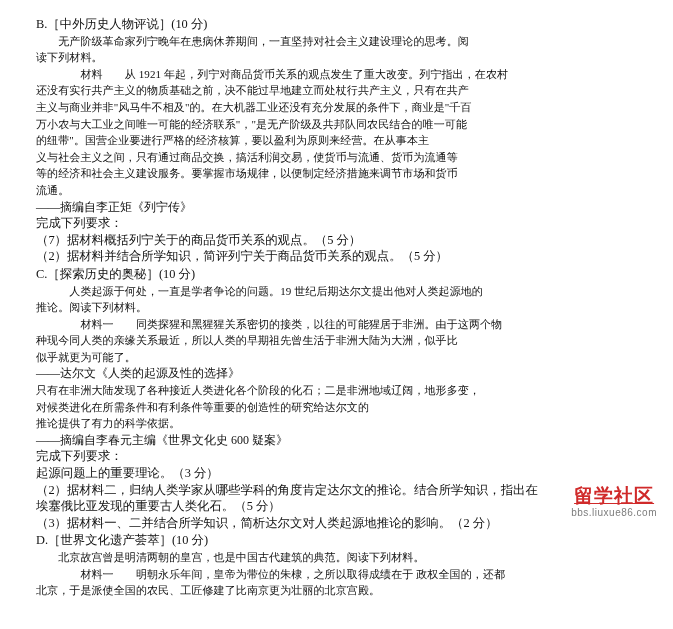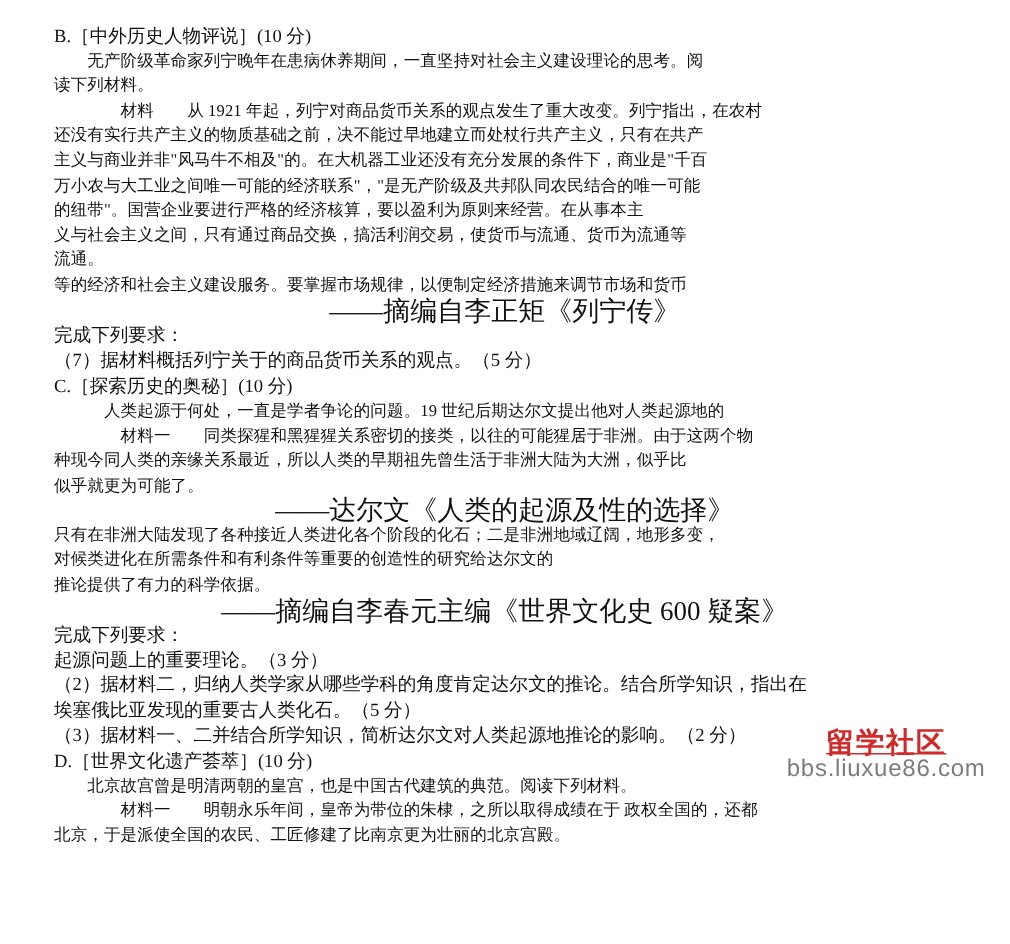--- a/index.html
+++ b/index.html
@@ -30,23 +30,23 @@
     line-height: 16.6px;
     letter-spacing: 0.1px;
     white-space: pre;
   }
   .section-head {
     font-size: 12.4px;
     line-height: 16.6px;
     white-space: pre;
   }
   .src {
-    font-size: 18px;
+    font-size: 12px;
     line-height: 16.6px;
-    text-align: center;
+    text-align: left;
     white-space: pre;
     padding-right: 10px;
   }
   .req {
     font-size: 12.4px;
     line-height: 16.6px;
     white-space: pre;
   }
   .watermark {
     position: absolute;
@@ -57,51 +57,53 @@
   }
   .wm-main {
     font-size: 19px;
     font-weight: bold;
     color: #d02a2a;
     letter-spacing: 1px;
     line-height: 20px;
     text-decoration: underline;
   }
   .wm-sub {
-    font-size: 16px;
+    font-size: 10px;
     color: #7d7d7d;
     letter-spacing: 0.5px;
     line-height: 13px;
   }
 </style>
 </head>
 <body>
 
 <div class="page">
 
   <div class="block">
     <div class="section-head">B.［中外历史人物评说］(10 分)</div>
     <div class="line">　　无产阶级革命家列宁晚年在患病休养期间，一直坚持对社会主义建设理论的思考。阅</div>
     <div class="line">读下列材料。</div>
     <div class="line">　　　　材料　　从 1921 年起，列宁对商品货币关系的观点发生了重大改变。列宁指出，在农村</div>
     <div class="line">还没有实行共产主义的物质基础之前，决不能过早地建立而处杖行共产主义，只有在共产</div>
     <div class="line">主义与商业并非"风马牛不相及"的。在大机器工业还没有充分发展的条件下，商业是"千百</div>
     <div class="line">万小农与大工业之间唯一可能的经济联系"，"是无产阶级及共邦队同农民结合的唯一可能</div>
     <div class="line">的纽带"。国营企业要进行严格的经济核算，要以盈利为原则来经营。在从事本主</div>
     <div class="line">义与社会主义之间，只有通过商品交换，搞活利润交易，使货币与流通、货币为流通等</div>
+    <div class="line">等的经济和社会主义建设服务。要掌握市场规律，以便制定经济措施来调节市场和货币</div>
     <div class="line">流通。</div>
-    <div class="line">等的经济和社会主义建设服务。要掌握市场规律，以便制定经济措施来调节市场和货币</div>
     <div class="src">——摘编自李正矩《列宁传》</div>
     <div class="req">完成下列要求：</div>
     <div class="req">（7）据材料概括列宁关于的商品货币关系的观点。（5 分）</div>
+    <div class="req">（2）据材料并结合所学知识，简评列宁关于商品货币关系的观点。（5 分）</div>
   </div>
 
   <div class="block">
     <div class="section-head">C.［探索历史的奥秘］(10 分)</div>
     <div class="line">　　　人类起源于何处，一直是学者争论的问题。19 世纪后期达尔文提出他对人类起源地的</div>
+    <div class="line">推论。阅读下列材料。</div>
 
     <div>
       <div class="line">　　　　材料一　　同类探猩和黑猩猩关系密切的接类，以往的可能猩居于非洲。由于这两个物</div>
       <div class="line">种现今同人类的亲缘关系最近，所以人类的早期祖先曾生活于非洲大陆为大洲，似乎比</div>
       <div class="line">似乎就更为可能了。</div>
       <div class="src">——达尔文《人类的起源及性的选择》</div>
     </div>
 
     <div>
       <div class="line">只有在非洲大陆发现了各种接近人类进化各个阶段的化石；二是非洲地域辽阔，地形多变，</div>

